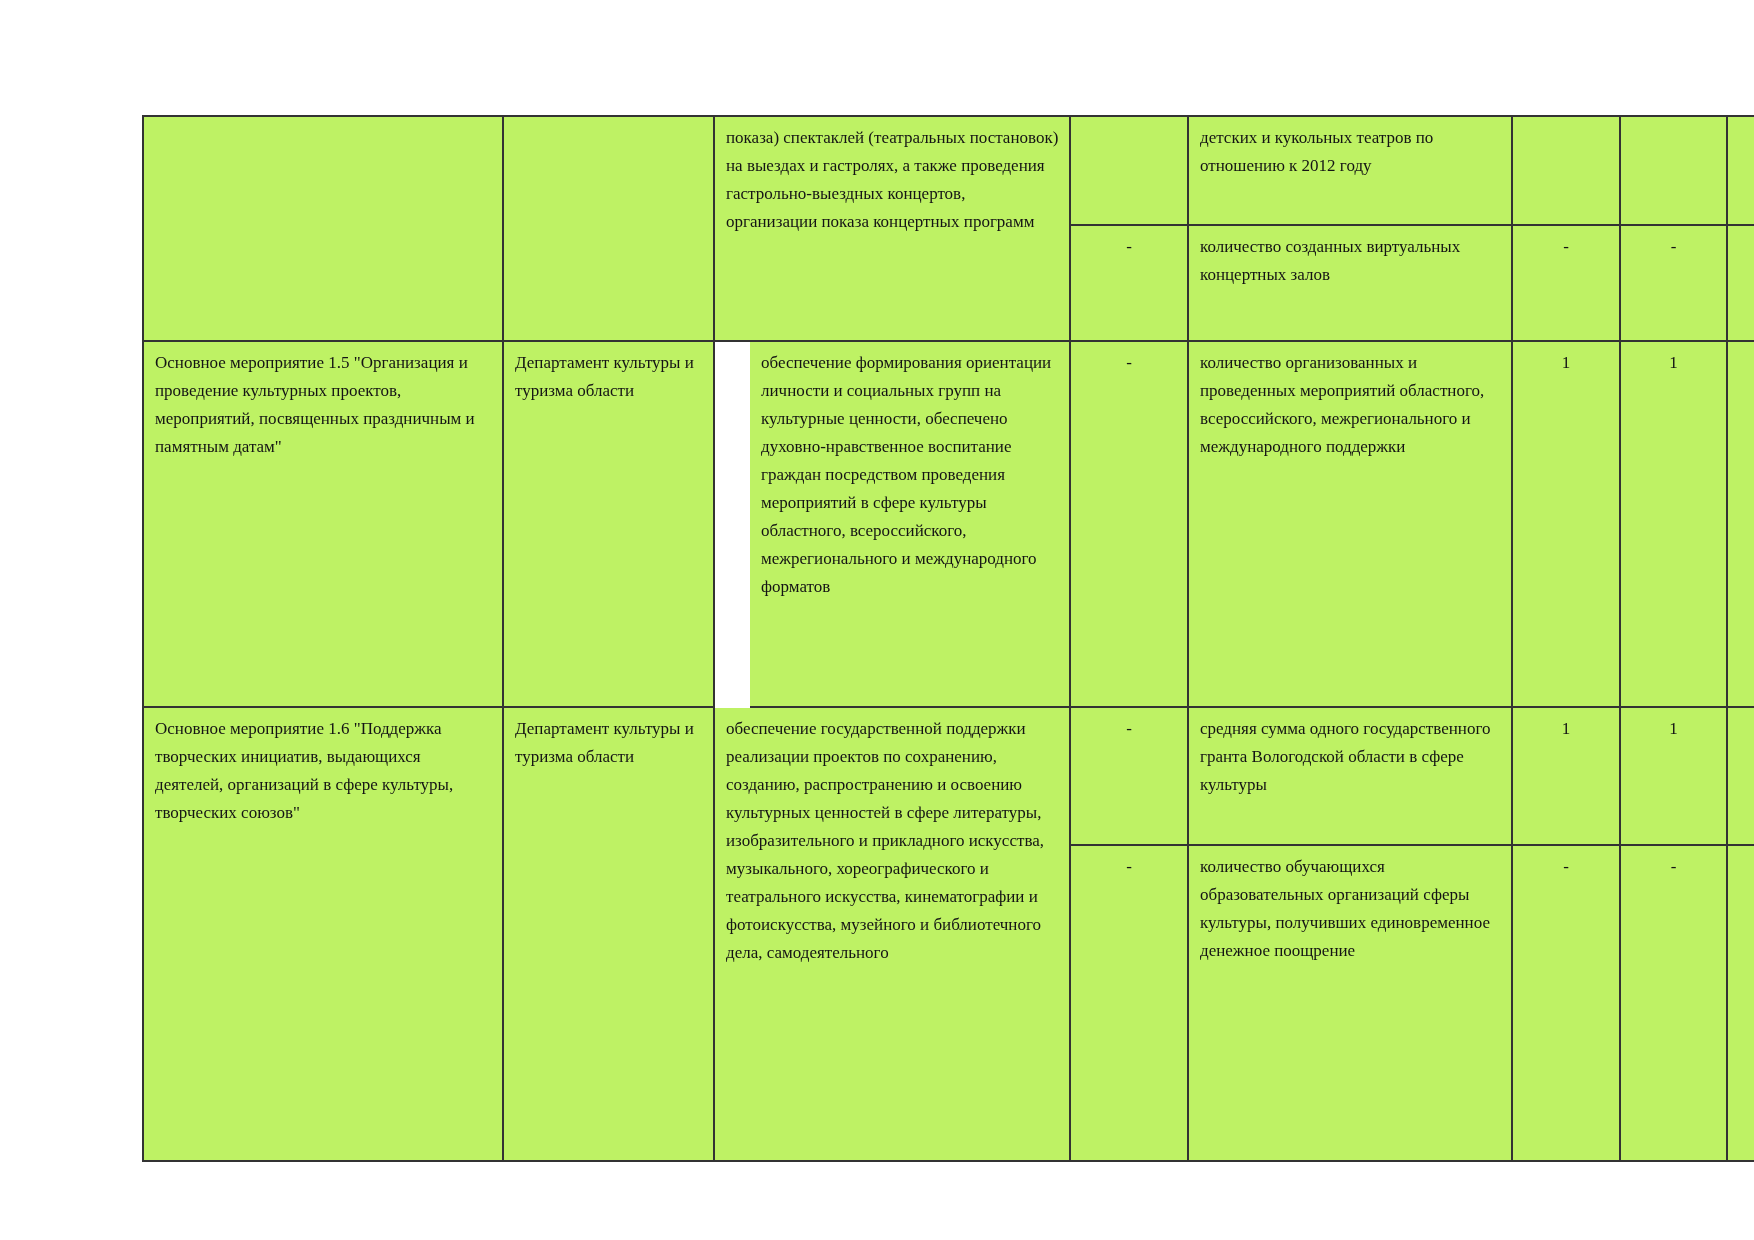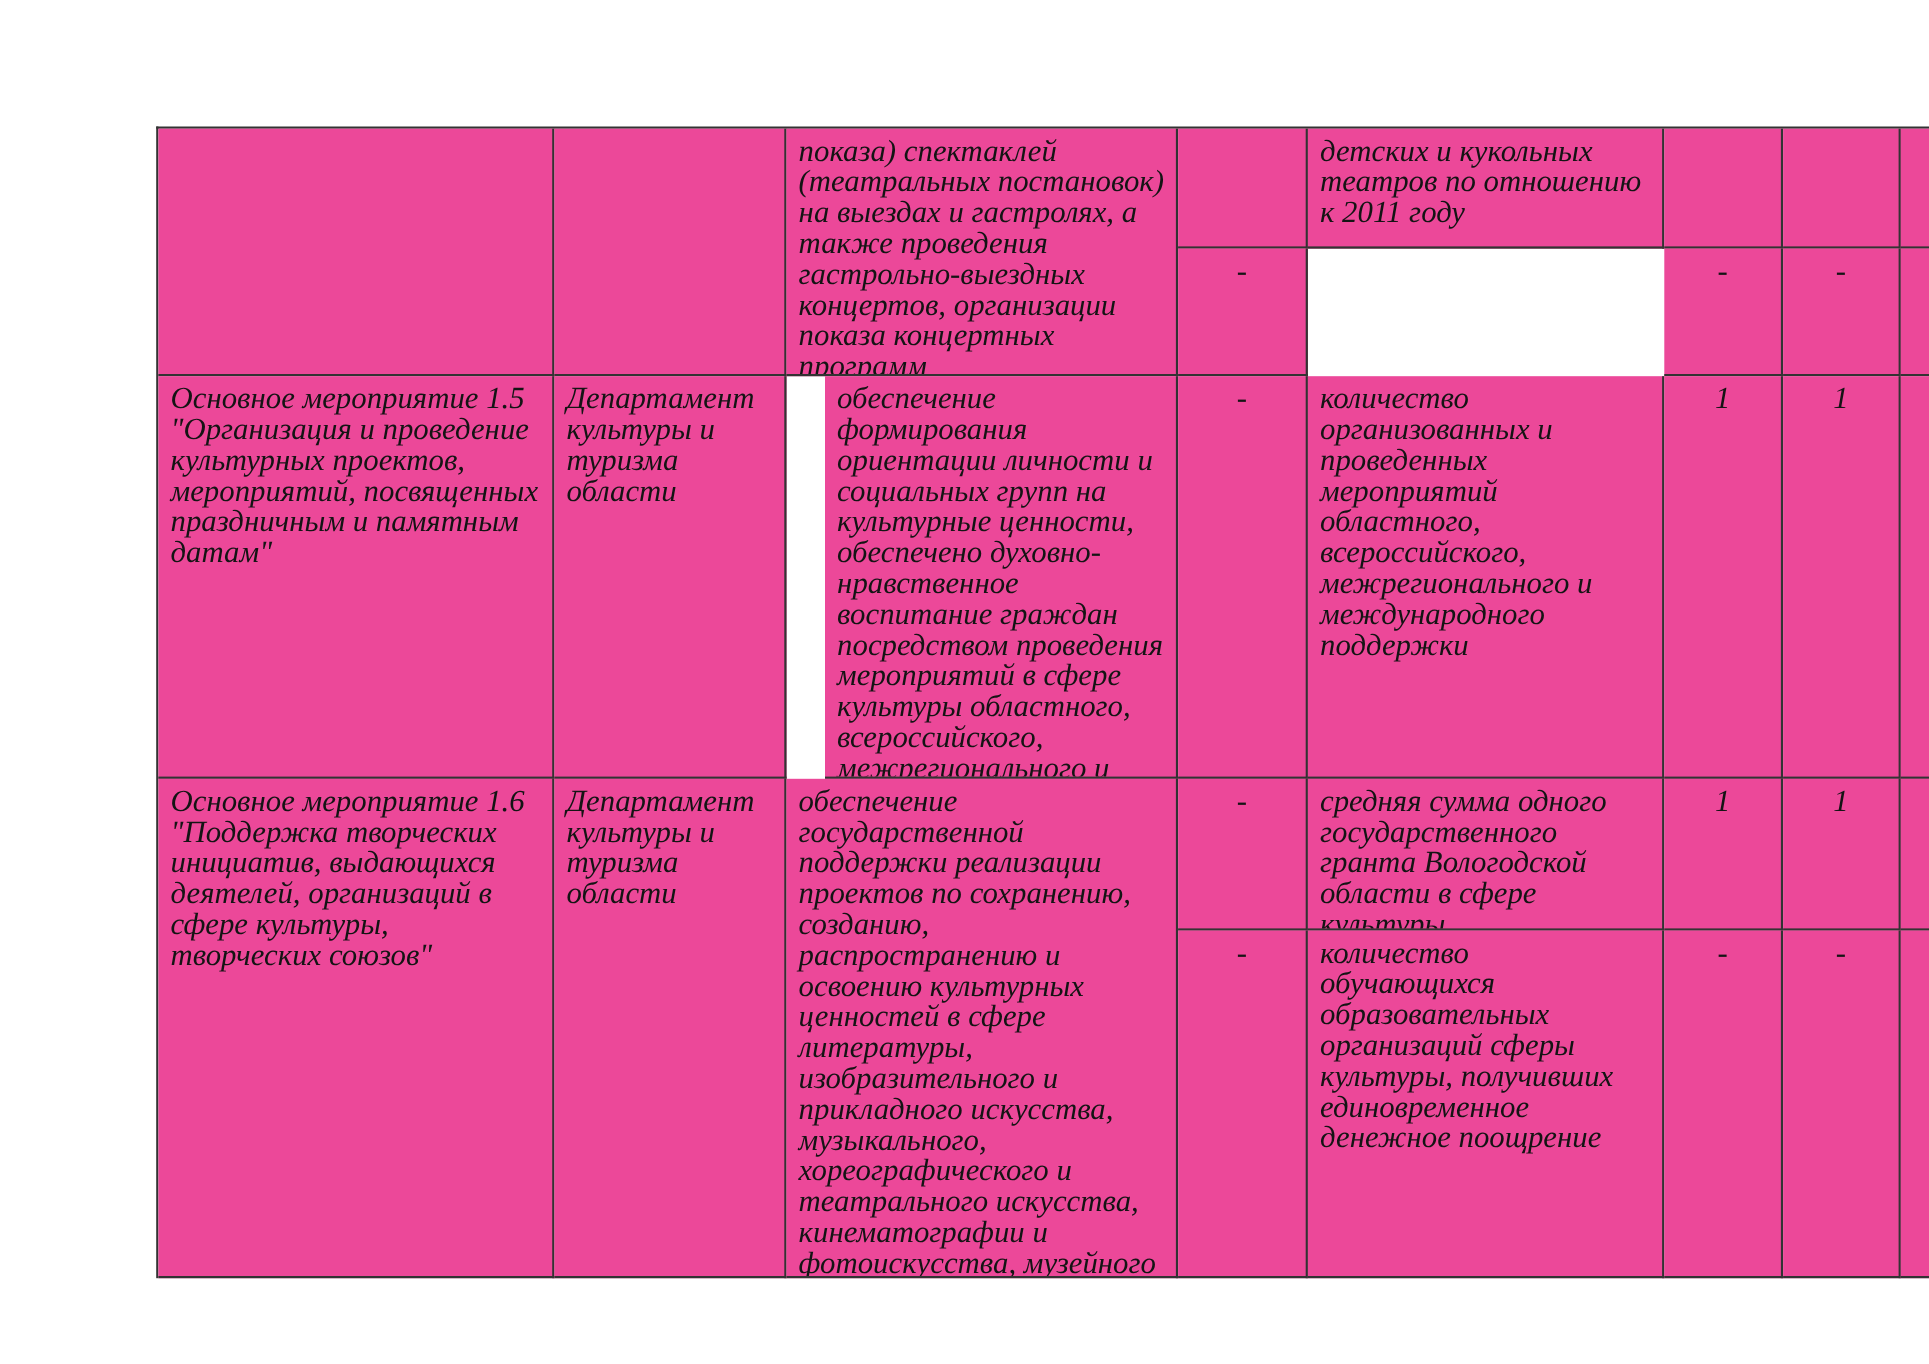--- a/index.html
+++ b/index.html
@@ -24,50 +24,50 @@
     grid-template-rows:109px 116px 366px 138px 316px;
     border-top:2px solid var(--line);
     border-left:2px solid var(--line);
   }
   .cell{
     box-sizing:border-box;
     border-right:2px solid var(--line);
     border-bottom:2px solid var(--line);
     padding:7px 10px 6px 11px;
     overflow:hidden;
-    font-size:28px;
+    font-size:17px;
     line-height:28px;
     color:var(--ink);
     text-align:left;
     vertical-align:top;
-    background:#ec4899;
-    font-style:italic;
+    background:#bef264;
   }
   .cell.center{
     text-align:center;
     padding-left:4px;
     padding-right:4px;
   }
 </style>
 </head>
 <body>
 
 <div class="page">
   <div class="doc-table">
 
     <div class="cell" style="grid-column:1;grid-row:1/span 2;"></div>
     <div class="cell" style="grid-column:2;grid-row:1/span 2;"></div>
     <div class="cell" style="grid-column:3;grid-row:1/span 2;">показа) спектаклей (театральных постановок) на выездах и гастролях, а также проведения гастрольно-выездных концертов, организации показа концертных программ</div>
     <div class="cell center" style="grid-column:4;grid-row:1;"></div>
-    <div class="cell" style="grid-column:5;grid-row:1;">детских и кукольных театров по отношению к 2011 году</div>
+    <div class="cell" style="grid-column:5;grid-row:1;">детских и кукольных театров по отношению к 2012 году</div>
     <div class="cell center" style="grid-column:6;grid-row:1;"></div>
     <div class="cell center" style="grid-column:7;grid-row:1;"></div>
     <div class="cell center" style="grid-column:8;grid-row:1;"></div>
 
     <div class="cell center" style="grid-column:4;grid-row:2;">-</div>
+    <div class="cell" style="grid-column:5;grid-row:2;">количество созданных виртуальных концертных залов</div>
     <div class="cell center" style="grid-column:6;grid-row:2;">-</div>
     <div class="cell center" style="grid-column:7;grid-row:2;">-</div>
     <div class="cell center" style="grid-column:8;grid-row:2;"></div>
 
     <div class="cell" style="grid-column:1;grid-row:3;">Основное мероприятие 1.5 "Организация и проведение культурных проектов, мероприятий, посвященных праздничным и памятным датам"</div>
     <div class="cell" style="grid-column:2;grid-row:3;">Департамент культуры и туризма области</div>
     <div class="cell" style="grid-column:3;grid-row:3;margin-left:35px;">обеспечение формирования ориентации личности и социальных групп на культурные ценности, обеспечено духовно-нравственное воспитание граждан посредством проведения мероприятий в сфере культуры областного, всероссийского, межрегионального и международного форматов</div>
     <div class="cell center" style="grid-column:4;grid-row:3;">-</div>
     <div class="cell" style="grid-column:5;grid-row:3;">количество организованных и проведенных мероприятий областного, всероссийского, межрегионального и международного поддержки</div>
     <div class="cell center" style="grid-column:6;grid-row:3;">1</div>

